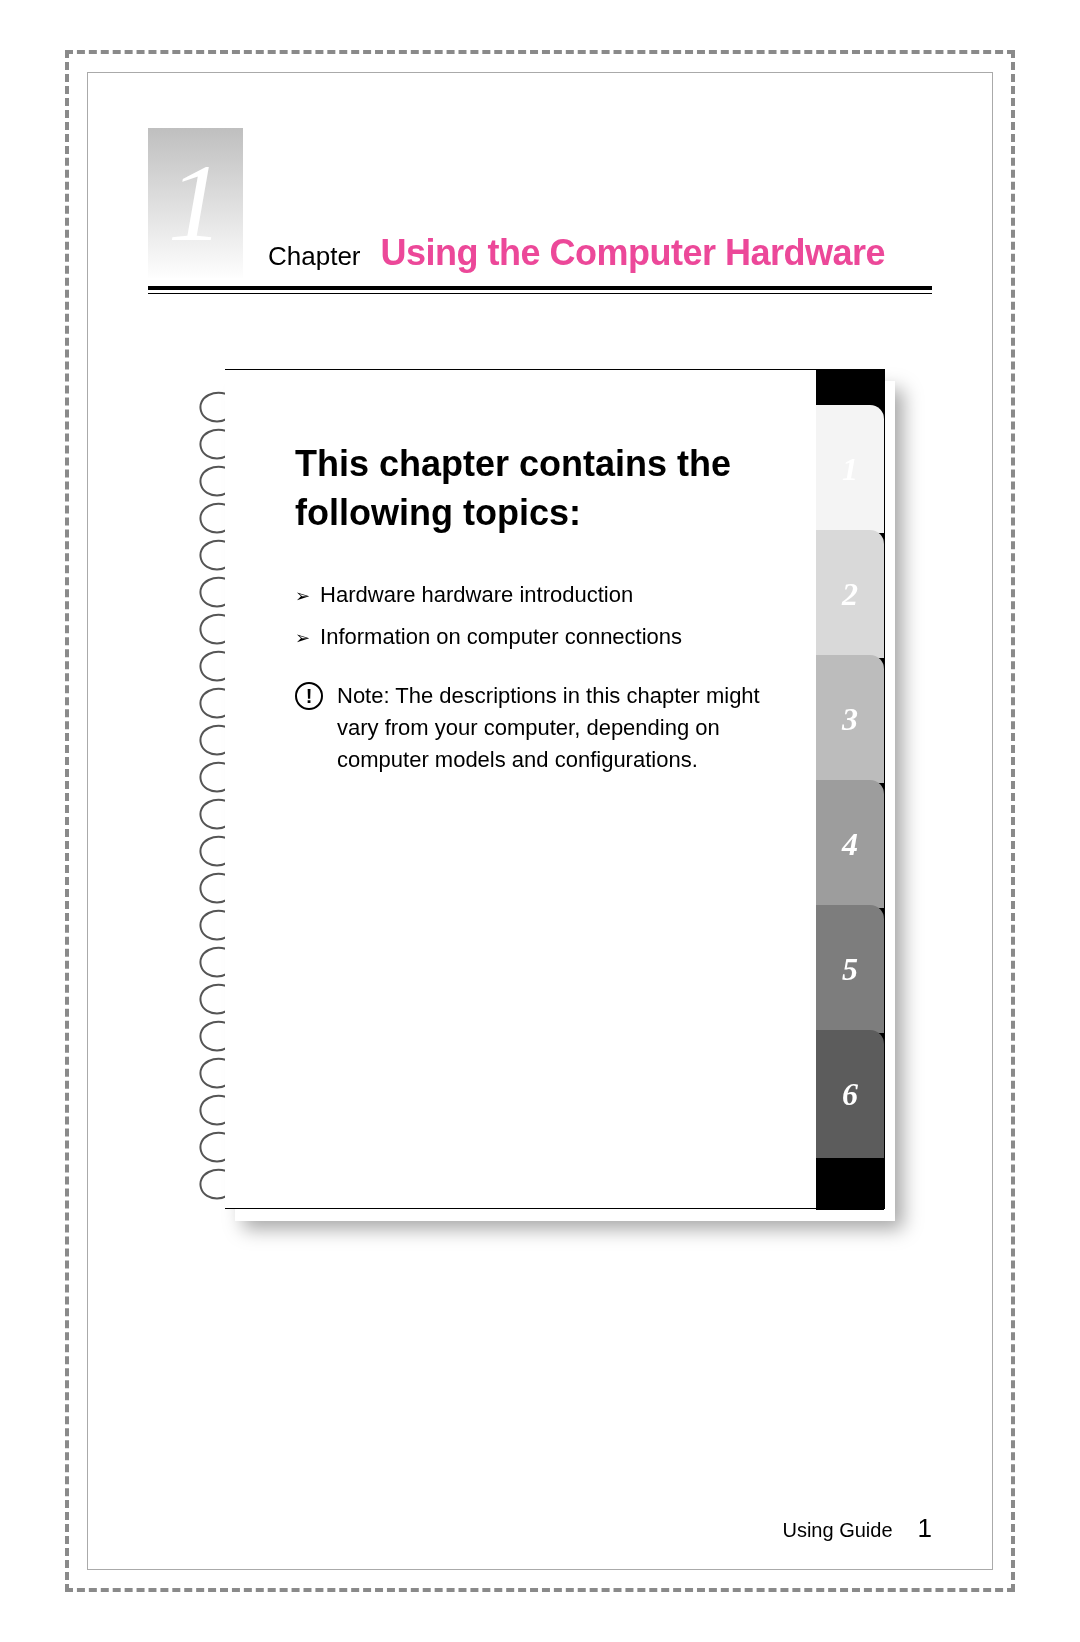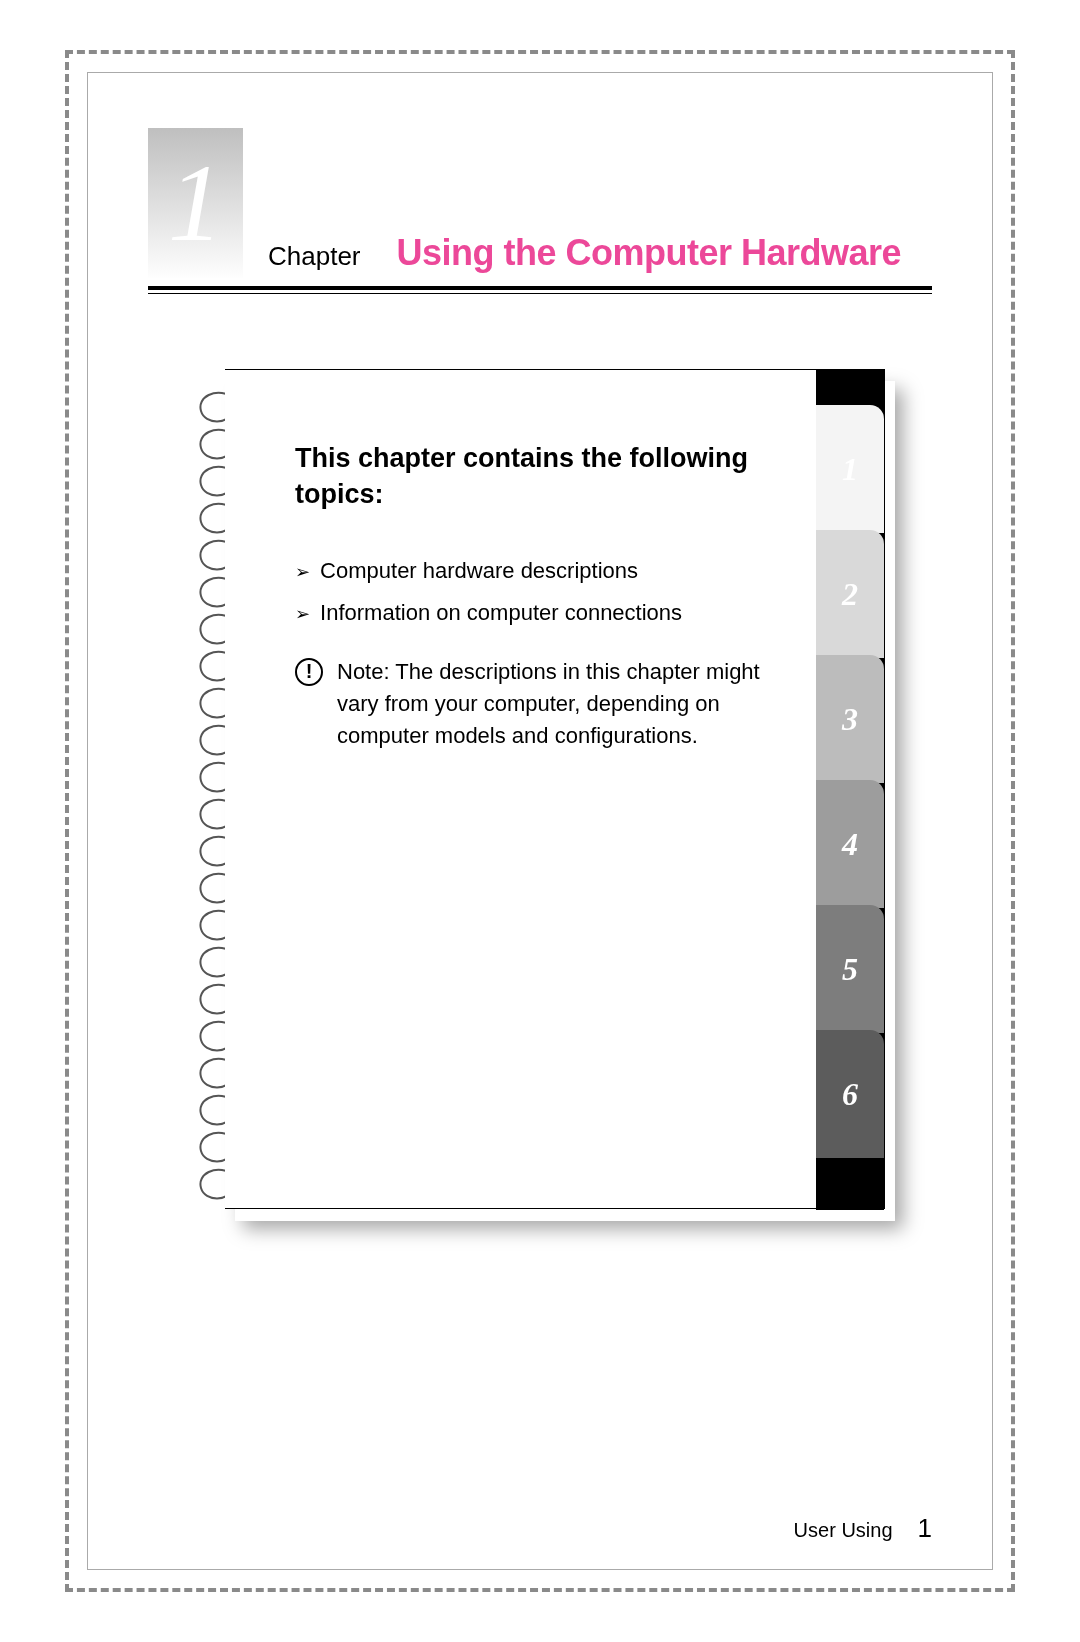--- a/index.html
+++ b/index.html
@@ -57,21 +57,21 @@
   .chapter-title {
     font-size: 36px;
     font-weight: bold;
     color: #ec4899;
     margin-bottom: 4px;
     letter-spacing: -0.5px;
   }
   .header-row {
     display: flex;
     align-items: flex-end;
-    gap: 36px;
+    gap: 20px;
     margin-top: -4px;
   }
   .hr-thick {
     border: none;
     border-top: 4px solid #000;
     margin-top: 8px;
   }
   .hr-thin {
     border: none;
     border-top: 1px solid #000;
@@ -147,21 +147,21 @@
     flex-direction: column;
     gap: 3px;
   }
   .spiral {
     width: 48px;
     height: 34px;
   }
   .spiral svg { display: block; }
 
   .topics-heading {
-    font-size: 27px;
+    font-size: 36px;
     font-weight: bold;
     margin-bottom: 45px;
     line-height: 1.35;
   }
   .topic-item {
     font-size: 22px;
     margin-bottom: 14px;
     display: flex;
     gap: 10px;
   }
@@ -382,37 +382,37 @@
               </div>
             <div class="tab t6">
                 <span>6</span>
               </div>
           </div>
 
           <div class="topics-heading">This chapter contains the following topics:</div>
 
           <div class="topic-item">
             <span class="bullet">➢</span>
-            <span>Computer hardware descriptions</span>
+            <span>Hardware hardware introduction</span>
           </div>
           <div class="topic-item">
             <span class="bullet">➢</span>
             <span>Information on computer connections</span>
           </div>
 
           <div class="note-block">
             <div class="note-icon">!</div>
             <div class="note-text">
               <b>Note:</b>
               <span>The descriptions in this chapter might vary from your computer, depending on computer models and configurations.</span>
             </div>
           </div>
         </div>
       </div>
 
       <div class="footer">
-        <span>User Using</span>
+        <span>Using Guide</span>
         <span class="pn">1</span>
       </div>
 
     </div>
   </div>
 </div>
 
 </body></html>

